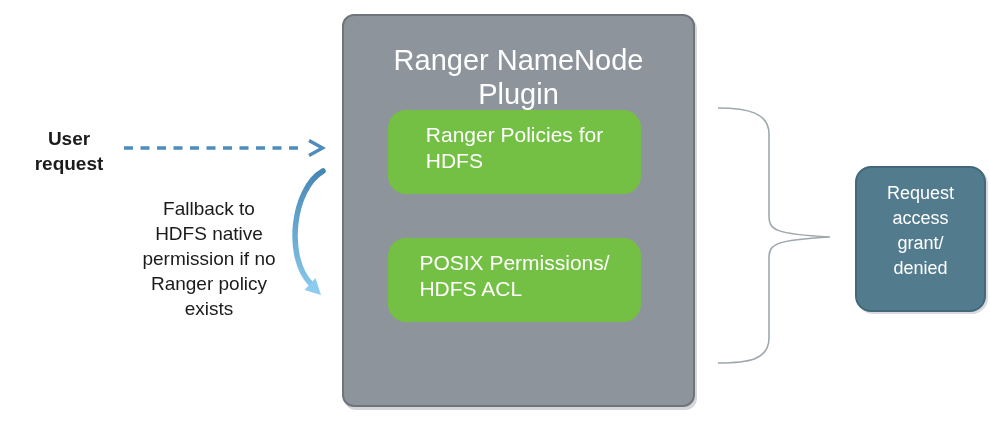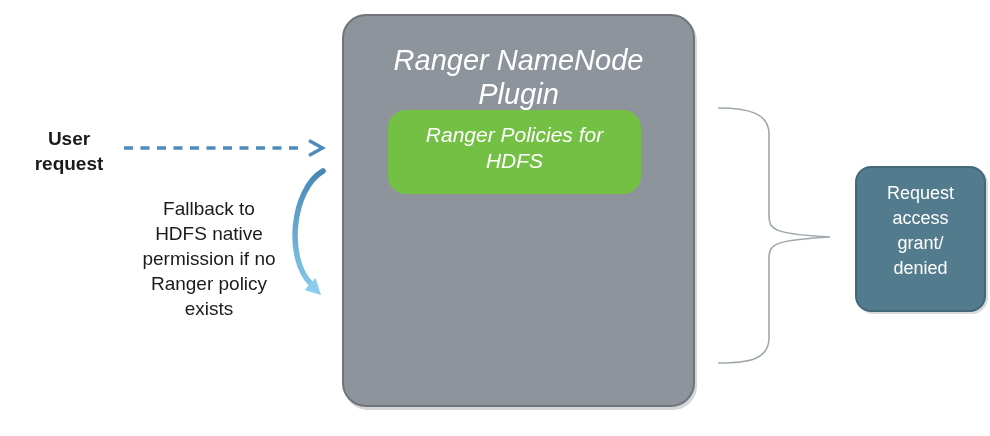--- a/index.html
+++ b/index.html
@@ -28,42 +28,40 @@
   .label-user { left: 17px; top: 126px; width: 104px; font-weight: bold; }
   .label-fallback { left: 124px; top: 196px; width: 170px; }
 
   .plugin-box {
     position: absolute;
     left: 342px; top: 14px;
     width: 353px; height: 393px;
     box-sizing: border-box;
     background: #8e949b;
     border: 2px solid #70757b;
-    border-radius: 24px;
+    border-radius: 12px;
     box-shadow: 2px 3px 0 rgba(176,181,186,0.55);
-    font-style: italic;
   }
   .plugin-title {
     margin-top: 27px;
     text-align: center;
     color: #ffffff;
     font-size: 29px;
     line-height: 34px;
     white-space: pre-line;
   }
   .green-box {
     position: absolute;
     left: 44px;
     width: 253px; height: 84px;
     background: #74c044;
     border-radius: 18px;
     display: flex;
     align-items: center;
     justify-content: center;
-    text-align: center;
     color: #ffffff;
     font-size: 21px;
     line-height: 26px;
   }
   .green-box span { white-space: pre-line; padding-bottom: 8px; }
   .gb1 { top: 94px; }
   .gb2 { top: 222px; }
 
   .teal-box {
     position: absolute;
@@ -121,20 +119,24 @@
 
   <div class="plugin-box">
     <div class="plugin-title">Ranger NameNode
 Plugin</div>
 
     <div class="green-box gb1">
       <span>Ranger Policies for
 HDFS</span>
     </div>
 
+    <div class="green-box gb2">
+      <span>POSIX Permissions/
+HDFS ACL</span>
+    </div>
   </div>
 
   <div class="teal-box">
     <span>Request
 access
 grant/
 denied</span>
   </div>
 
 </div>

